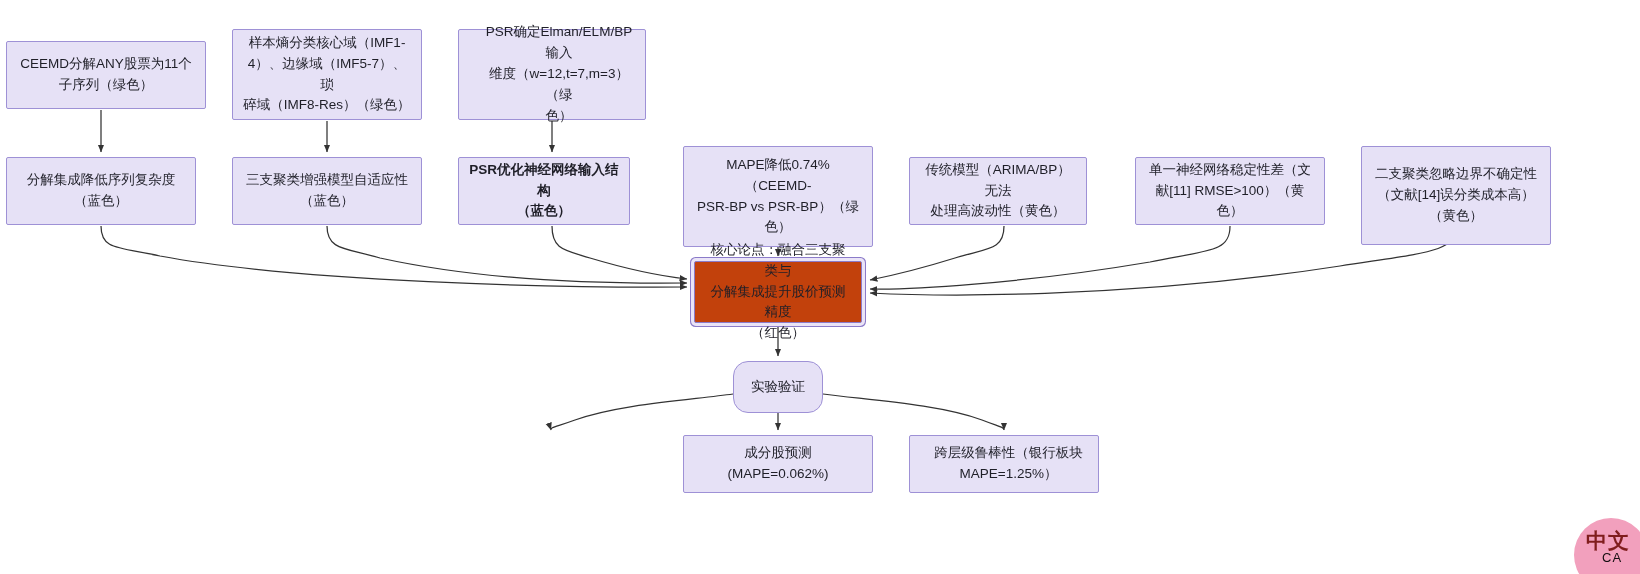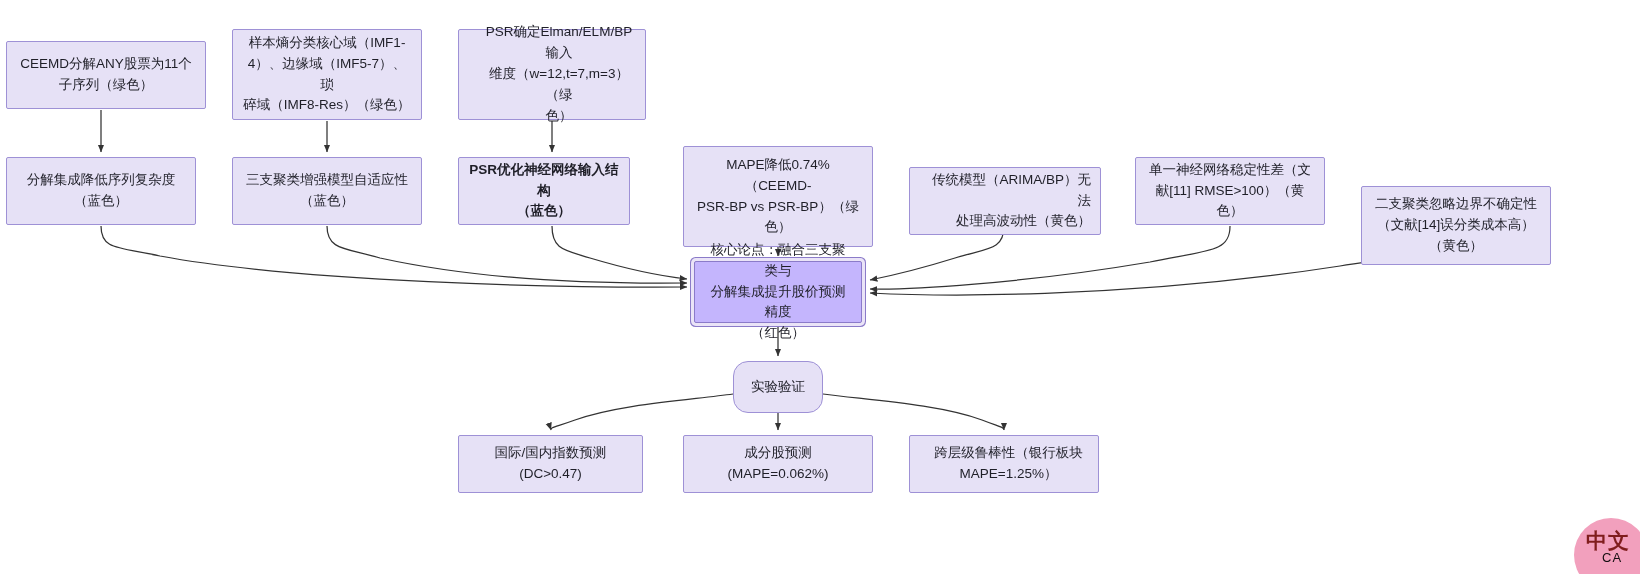--- a/index.html
+++ b/index.html
@@ -42,21 +42,21 @@
     line-height: 1.55;
     padding: 4px 9px;
     z-index: 3;
   }
   .node .txt {
     display: block;
     width: 100%;
     white-space: pre-line;
   }
   .node.core {
-    background: #c4b5fd;
+    background: #c2410c;
     border: 1px solid #8b7bc9;
     box-shadow: 0 0 0 3px #eae4f7, 0 0 0 4px #8b7bc9;
   }
   .watermark {
     position: absolute;
     right: -8px;
     bottom: -18px;
     width: 74px;
     height: 74px;
     border-radius: 50%;
@@ -151,50 +151,46 @@
     <span class="txt">PSR优化神经网络输入结构
 （蓝色）</span>
   </div>
 
   <div class="node" style="left:683px; top:146px; width:190px; height:101px;">
     <span class="txt">MAPE降低0.74%（CEEMD-
 PSR-BP vs PSR-BP）（绿
 色）</span>
   </div>
 
-  <div class="node" style="left:909px; top:167px; width:192px; height:68px;text-align:right;">
+  <div class="node" style="left:909px; top:157px; width:178px; height:68px;">
     <span class="txt">传统模型（ARIMA/BP）无法
 处理高波动性（黄色）</span>
   </div>
 
   <div class="node" style="left:1135px; top:157px; width:190px; height:68px;">
     <span class="txt">单一神经网络稳定性差（文
 献[11] RMSE&gt;100）（黄色）</span>
   </div>
 
-  <div class="node" style="left:1361px; top:146px; width:190px; height:79px;margin-top:40px;">
+  <div class="node" style="left:1361px; top:146px; width:190px; height:99px;">
     <span class="txt">二支聚类忽略边界不确定性
 （文献[14]误分类成本高）
 （黄色）</span>
   </div>
 
   <div class="node core" style="left:694px; top:261px; width:168px; height:62px;">
     <span class="txt">核心论点：融合三支聚类与
 分解集成提升股价预测精度
 （红色）</span>
   </div>
 
   <div class="node" style="left:733px; top:361px; width:90px; height:52px;border-radius:15px;">
     <span class="txt">实验验证</span>
   </div>
 
-  <div class="node" style="left:458px; top:435px; width:185px; height:58px;">
-    <span class="txt">国际/国内指数预测
-(DC&gt;0.47)</span>
-  </div>
 
   <div class="node" style="left:683px; top:435px; width:190px; height:58px;">
     <span class="txt">成分股预测
 (MAPE=0.062%)</span>
   </div>
 
   <div class="node" style="left:909px; top:435px; width:190px; height:58px;padding-left:18px;">
     <span class="txt">跨层级鲁棒性（银行板块
 MAPE=1.25%）</span>
   </div>

